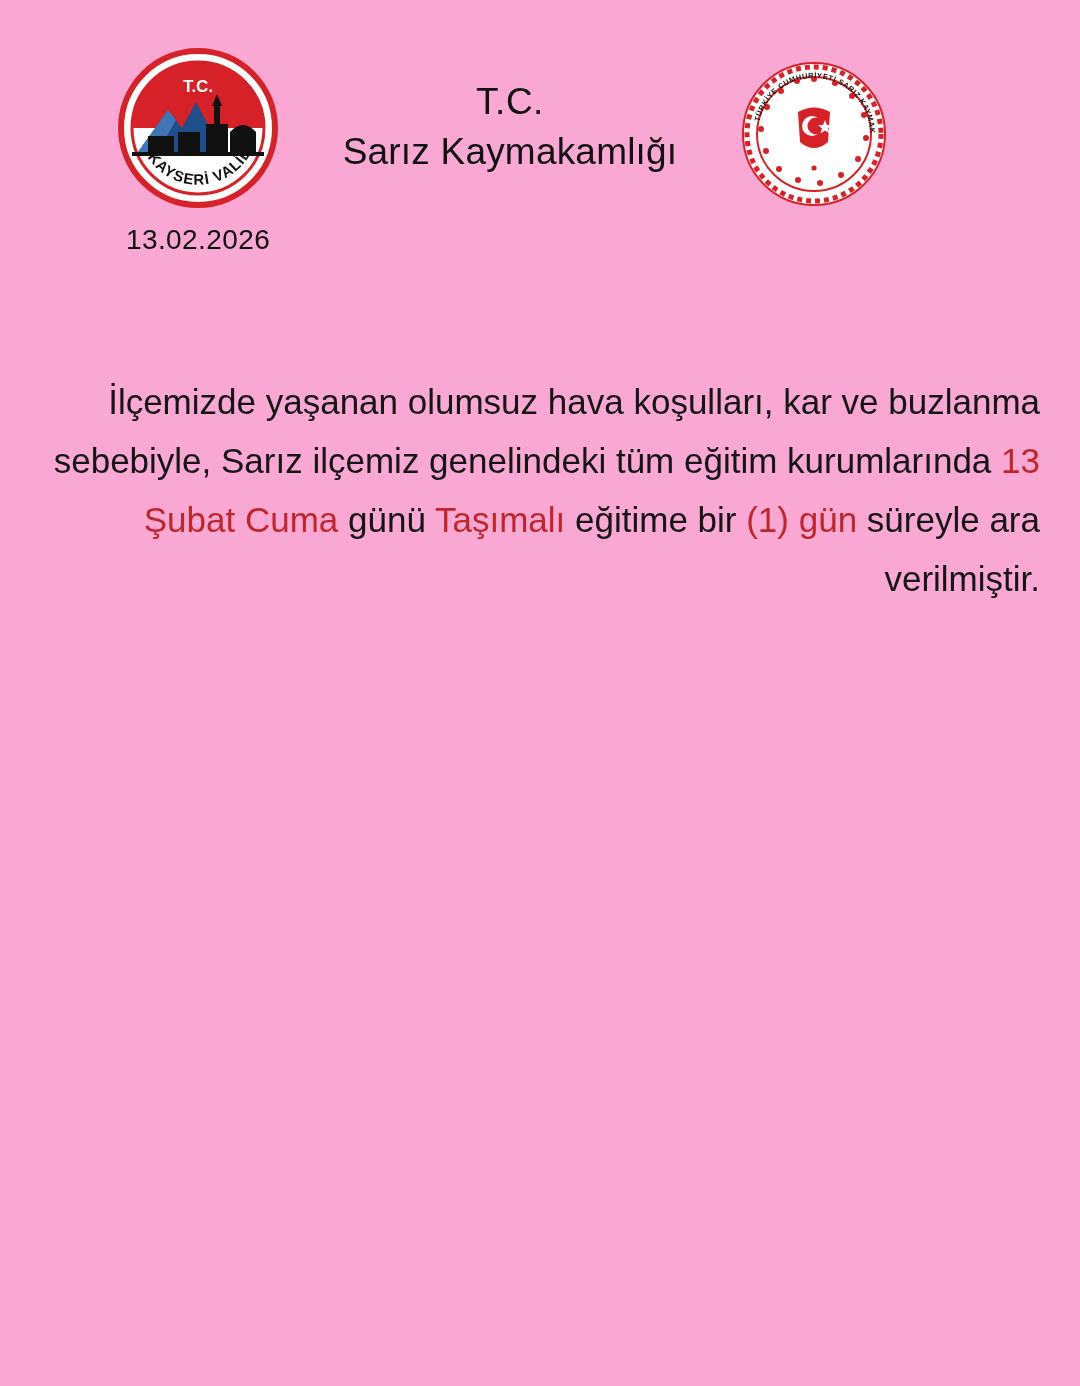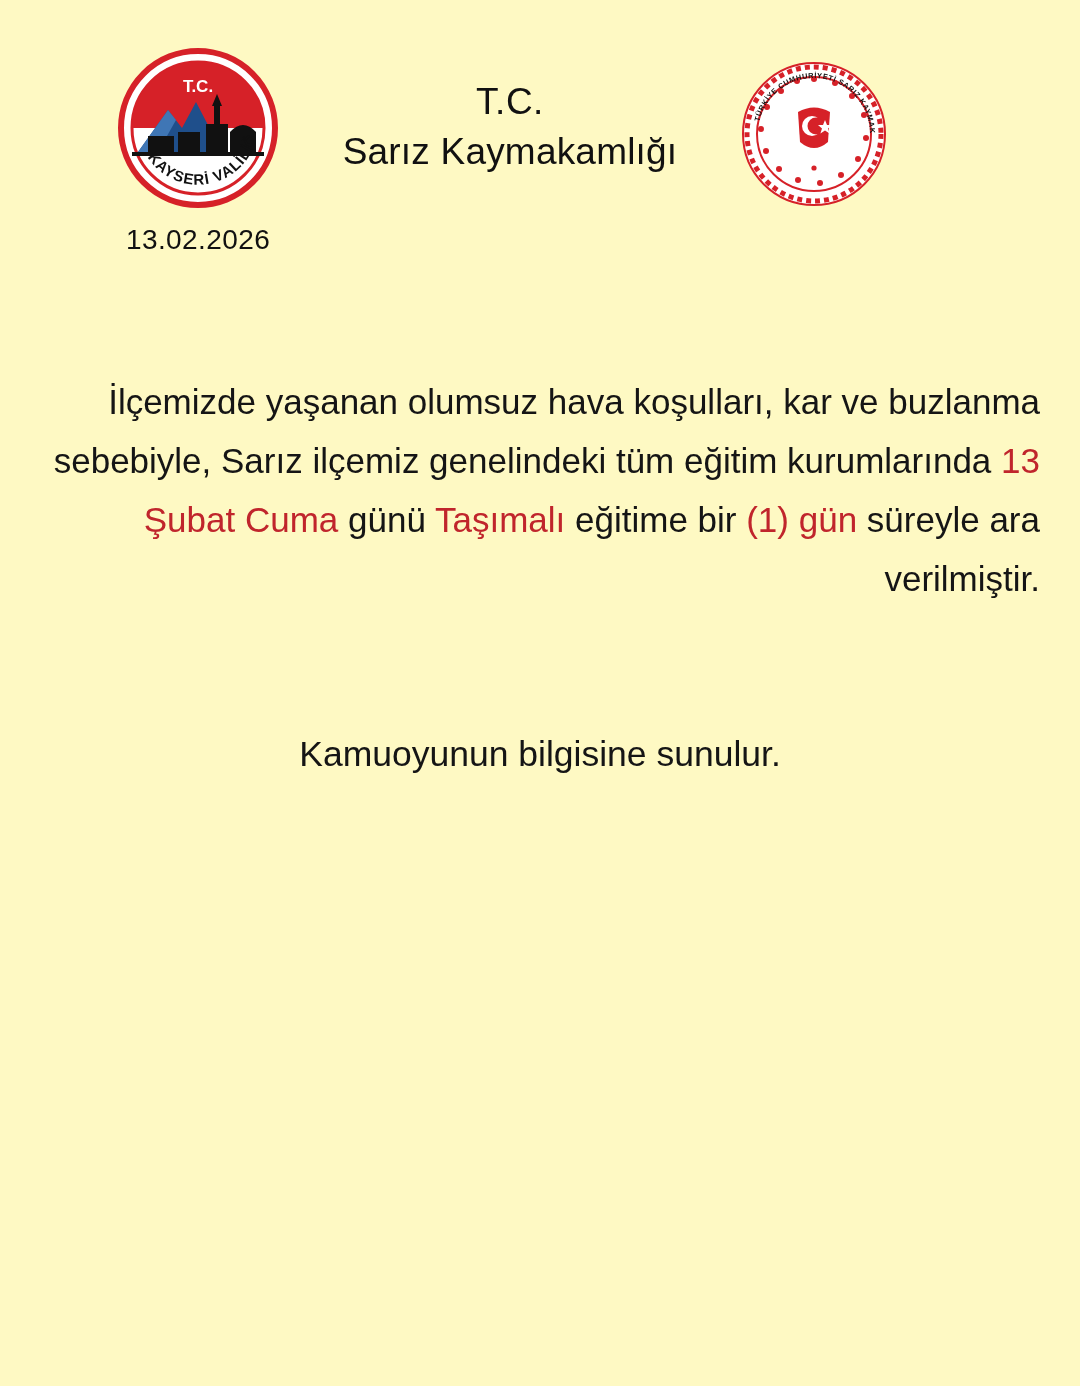--- a/index.html
+++ b/index.html
@@ -13,21 +13,21 @@
     font-family: "Liberation Sans", sans-serif;
     color: #111111;
     position: relative;
     overflow: hidden;
   }
 
   .page {
     position: relative;
     width: 1080px;
     height: 1386px;
-    background: #fef9c3;
+    background: #f9a8d4;
   }
 
   
   .header {
     position: relative;
     height: 230px;
   }
 
   .seal-left {
     position: absolute;
@@ -167,15 +167,14 @@
         </text>
         <circle cx="74" cy="108" r="2.6" fill="#d62128"></circle>
       </svg>
     </div>
 
     <div class="doc-date">13.02.2026</div>
   </div>
 
   <div class="body-text"><span>İlçemizde yaşanan olumsuz hava koşulları, kar ve buzlanma sebebiyle, Sarız ilçemiz genelindeki tüm eğitim kurumlarında </span><span style="color: rgb(192, 37, 44);">13 Şubat Cuma</span><span> günü </span><span style="color: rgb(192, 37, 44);">Taşımalı</span><span> eğitime bir </span><span style="color: rgb(192, 37, 44);">(1) gün</span><span> süreyle ara verilmiştir.</span></div>
 
-  <div class="closing">Kamuoyunun bilgisine sunulur.</div>
 
 </div>
 
 </body></html>

